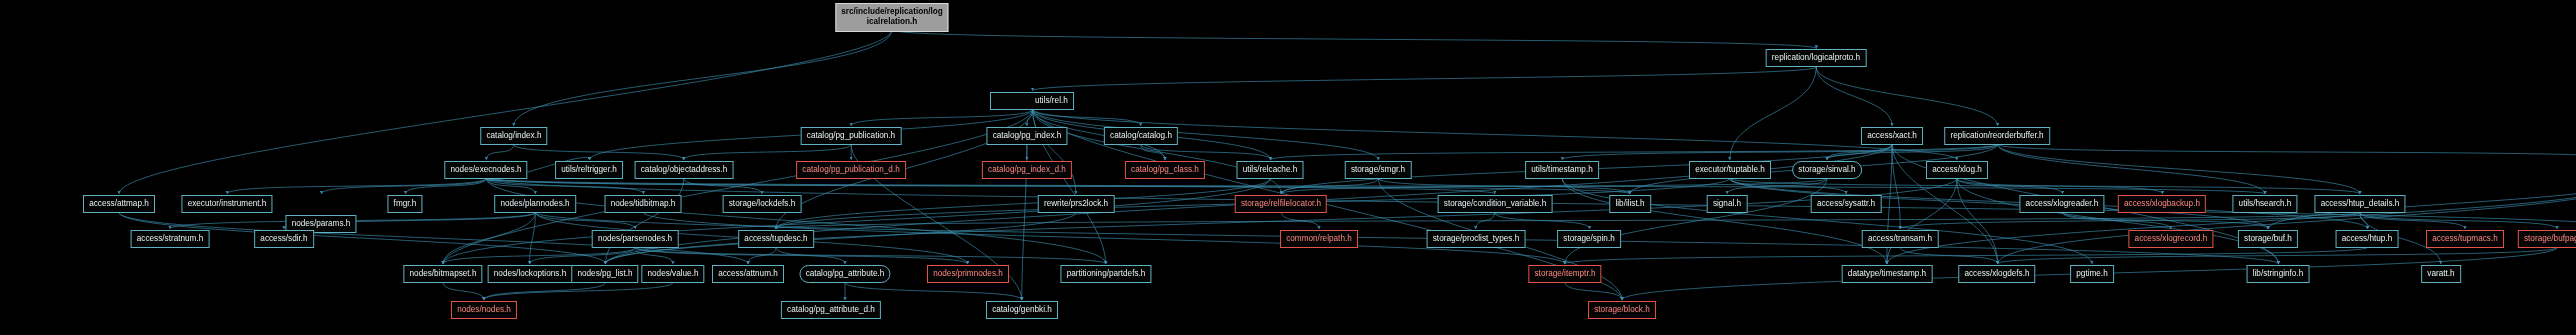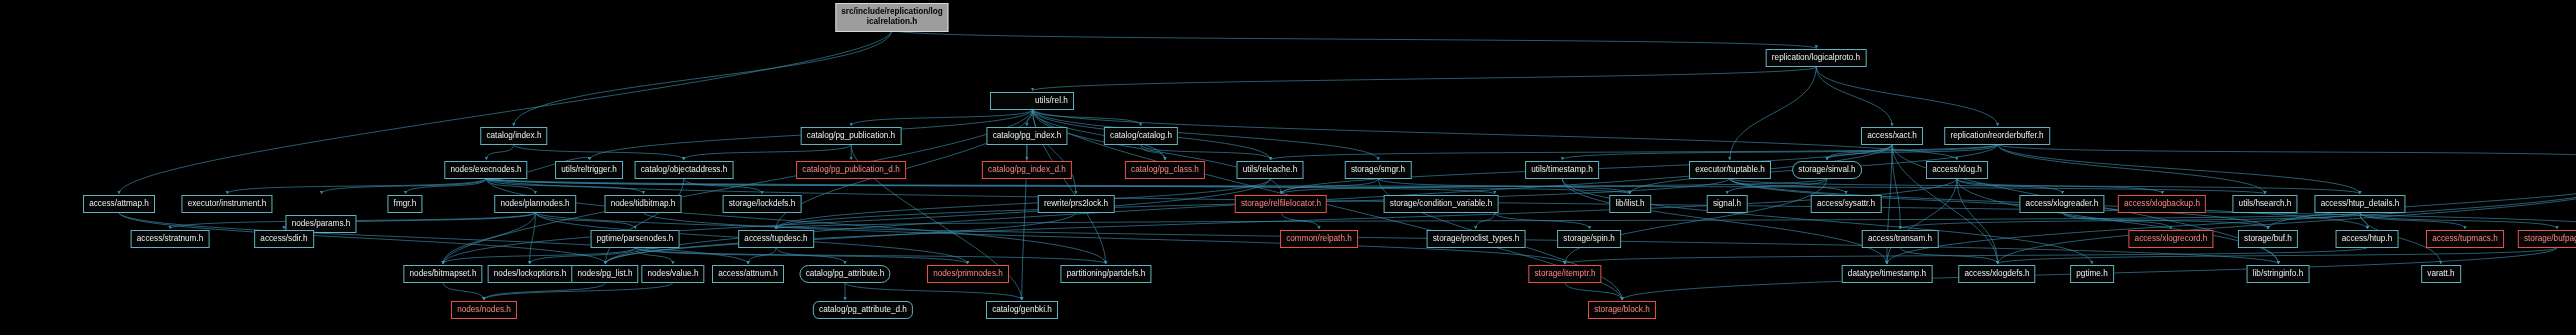--- a/index.html
+++ b/index.html
@@ -214,31 +214,31 @@
     <div class="node" style="left: 1957px; top: 161px;">access/xlog.h</div>
     <div class="node" style="left: 119px; top: 195px;">access/attmap.h</div>
     <div class="node" style="left: 227px; top: 195px;">executor/instrument.h</div>
     <div class="node" style="left: 321px; top: 195px; margin-top: 20px;">nodes/params.h</div>
     <div class="node" style="left: 405px; top: 195px;">fmgr.h</div>
     <div class="node" style="left: 535px; top: 195px;">nodes/plannodes.h</div>
     <div class="node" style="left: 643px; top: 195px;">nodes/tidbitmap.h</div>
     <div class="node" style="left: 762px; top: 195px;">storage/lockdefs.h</div>
     <div class="node" style="left: 1076px; top: 195px;">rewrite/prs2lock.h</div>
     <div class="node node--red" style="left: 1281px; top: 195px;">storage/relfilelocator.h</div>
-    <div class="node" style="left: 1441px; top: 195px;">storage/condition_variable.h</div>
+    <div class="node" style="left: 1495px; top: 195px;">storage/condition_variable.h</div>
     <div class="node" style="left: 1630px; top: 195px;">lib/ilist.h</div>
     <div class="node" style="left: 1727px; top: 195px;">signal.h</div>
     <div class="node" style="left: 1846px; top: 195px;">access/sysattr.h</div>
     <div class="node" style="left: 2062px; top: 195px;">access/xlogreader.h</div>
     <div class="node node--red" style="left: 2162px; top: 195px;">access/xlogbackup.h</div>
     <div class="node" style="left: 2265px; top: 195px;">utils/hsearch.h</div>
     <div class="node" style="left: 2360px; top: 195px;">access/htup_details.h</div>
     <div class="node" style="left: 170px; top: 230px;">access/stratnum.h</div>
     <div class="node" style="left: 284px; top: 230px;">access/sdir.h</div>
-    <div class="node" style="left: 635px; top: 230px;">pgtime/parsenodes.h</div>
+    <div class="node" style="left: 635px; top: 230px;">nodes/parsenodes.h</div>
     <div class="node" style="left: 776px; top: 230px;">access/tupdesc.h</div>
     <div class="node node--red" style="left: 1319px; top: 230px;">common/relpath.h</div>
     <div class="node" style="left: 1476px; top: 230px;">storage/proclist_types.h</div>
     <div class="node" style="left: 1589px; top: 230px;">storage/spin.h</div>
     <div class="node" style="left: 1900px; top: 230px;">access/transam.h</div>
     <div class="node node--red" style="left: 2171px; top: 230px;">access/xlogrecord.h</div>
     <div class="node" style="left: 2268px; top: 230px;">storage/buf.h</div>
     <div class="node" style="left: 2367px; top: 230px;">access/htup.h</div>
     <div class="node node--red" style="left: 2465px; top: 230px;">access/tupmacs.h</div>
     <div class="node node--red" style="left: 2557px; top: 230px;">storage/bufpage.h</div>
@@ -250,17 +250,17 @@
     <div class="node" style="left: 845px; top: 265px; border-radius: 9px;">catalog/pg_attribute.h</div>
     <div class="node node--red" style="left: 968px; top: 265px;">nodes/primnodes.h</div>
     <div class="node" style="left: 1106px; top: 265px;">partitioning/partdefs.h</div>
     <div class="node node--red" style="left: 1565px; top: 265px;">storage/itemptr.h</div>
     <div class="node" style="left: 1887px; top: 265px;">datatype/timestamp.h</div>
     <div class="node" style="left: 1997px; top: 265px;">access/xlogdefs.h</div>
     <div class="node" style="left: 2092px; top: 265px;">pgtime.h</div>
     <div class="node" style="left: 2278px; top: 265px;">lib/stringinfo.h</div>
     <div class="node" style="left: 2441px; top: 265px;">varatt.h</div>
     <div class="node node--red" style="left: 484px; top: 301px;">nodes/nodes.h</div>
-    <div class="node" style="left: 863px; top: 301px; border-radius: 6px;">catalog/pg_attribute_d.h</div>
+    <div class="node" style="left: 831px; top: 301px;">catalog/pg_attribute_d.h</div>
     <div class="node" style="left: 1022px; top: 301px;">catalog/genbki.h</div>
     <div class="node node--red" style="left: 1622px; top: 301px;">storage/block.h</div>
   </div>
 
 
 </body></html>

